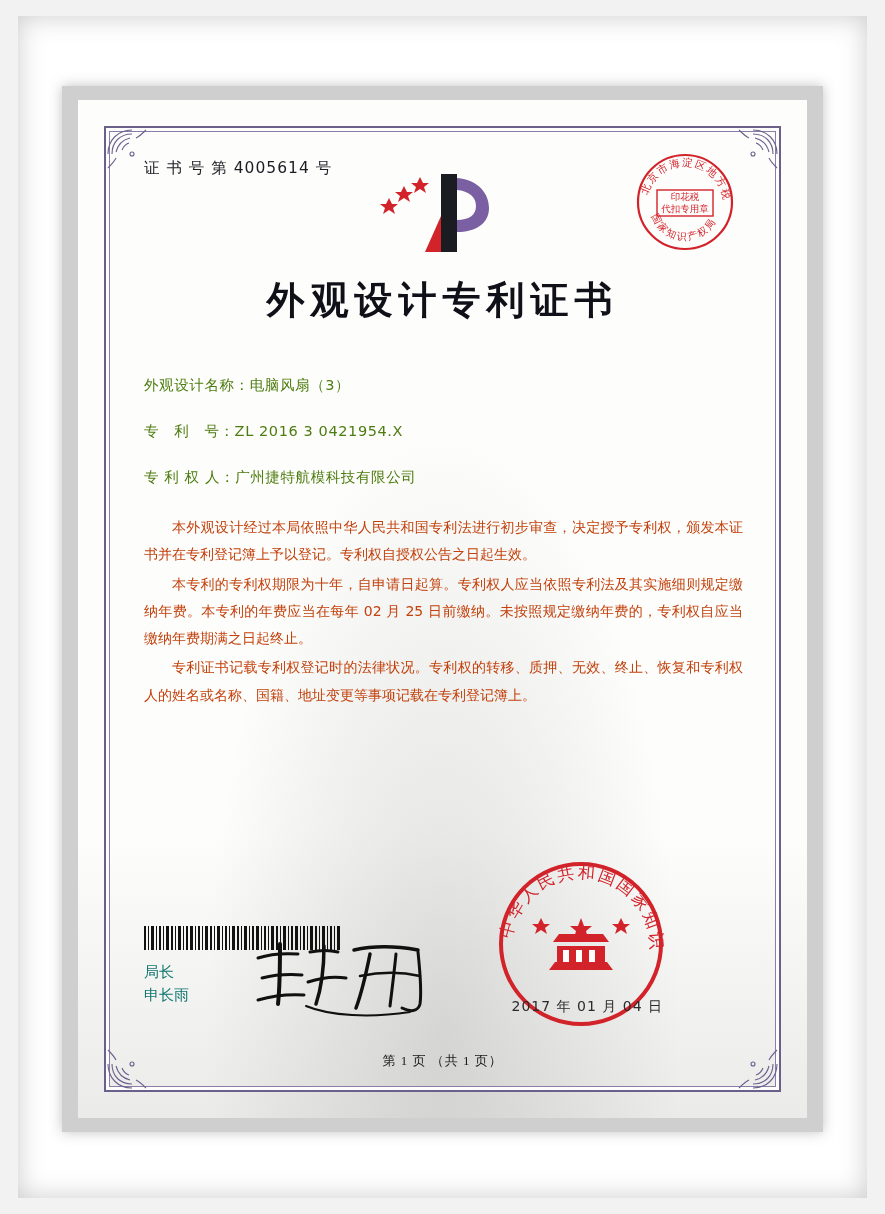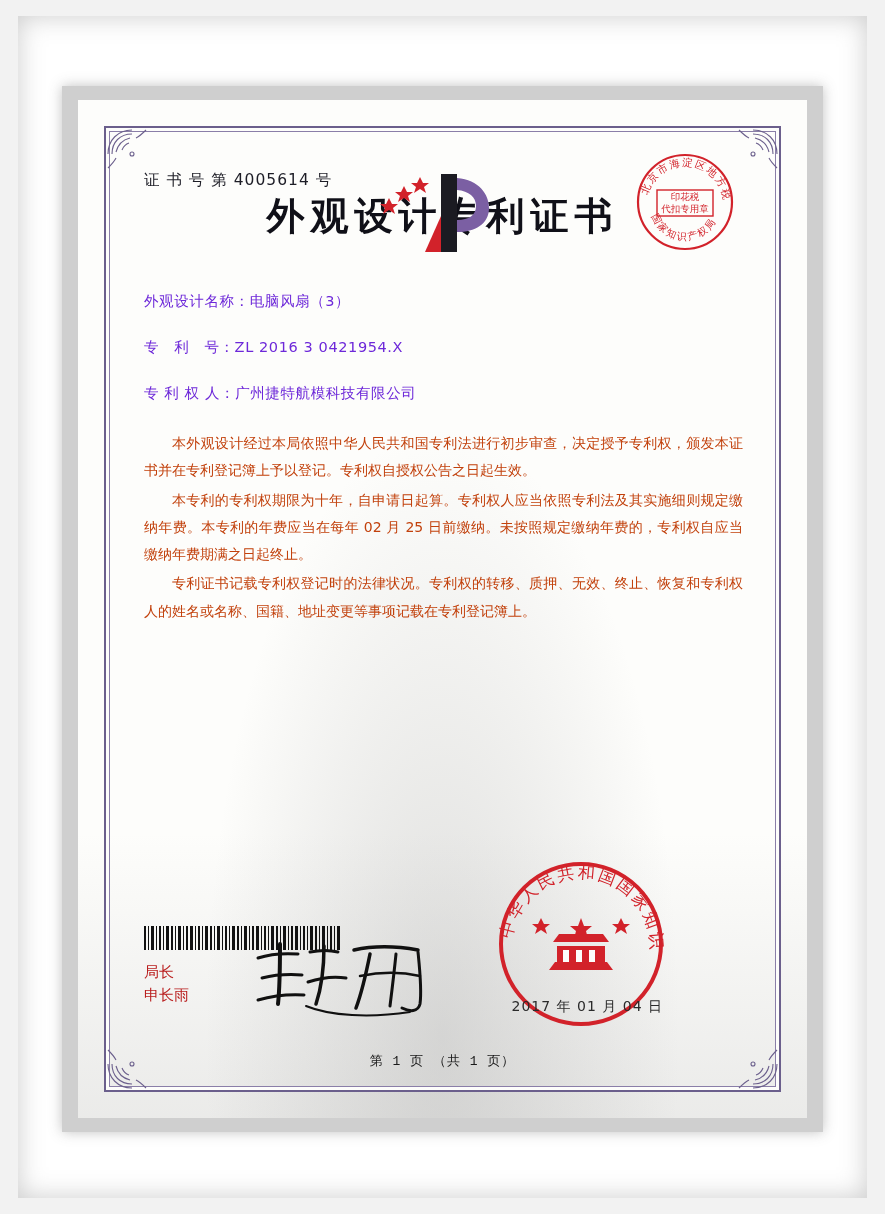--- a/index.html
+++ b/index.html
@@ -73,21 +73,21 @@
   .content {
     position: absolute;
     left: 52px; right: 52px; top: 46px; bottom: 40px;
   }
 
   .cert-no {
     font-size: 15.5px;
     color: #1d1d26;
     letter-spacing: 1px;
     margin-left: 14px;
-    margin-top: 24px;
+    margin-top: 12px;
     font-family: "DejaVu Sans", sans-serif;
   }
 
   
   .logo {
     position: absolute;
     left: 50%;
     transform: translateX(-50%);
     top: 22px;
     width: 128px;
@@ -102,30 +102,31 @@
     width: 104px;
     height: 104px;
   }
 
   .doc-title {
     text-align: center;
     font-size: 38px;
     font-weight: bold;
     letter-spacing: 6px;
     color: #101018;
+    margin-top: 96px;
     font-family: "DejaVu Sans", sans-serif;
   }
 
   .fields {
     margin-top: 50px;
     padding-left: 14px;
   }
   .field {
     font-size: 14.5px;
-    color: #6d28d9;
+    color: #4d7c0f;
     margin-bottom: 27px;
     letter-spacing: 0.6px;
     font-family: "DejaVu Sans", sans-serif;
   }
   .field .lbl { display: inline; }
   .field .val { display: inline; }
 
   .body-text {
     margin-top: 22px;
     padding: 0 12px 0 14px;
@@ -149,21 +150,21 @@
     height: 24px;
   }
 
   
   .sign-block {
     position: absolute;
     left: 14px;
     bottom: 72px;
     font-size: 15px;
     line-height: 1.5;
-    color: #b91c1c;
+    color: #0f766e;
     font-family: "DejaVu Sans", sans-serif;
   }
   .signature {
     position: absolute;
     left: 120px;
     bottom: 58px;
     width: 200px;
     height: 86px;
     color: #101010;
   }
@@ -187,21 +188,21 @@
   }
 
   .page-foot {
     position: absolute;
     bottom: 8px;
     left: 0; right: 0;
     text-align: center;
     font-size: 13px;
     color: #1a1a1a;
     letter-spacing: 1px;
-    font-family: Liberation Mono, monospace;
+    font-family: Liberation Serif, serif;
   }
 </style>
 </head>
 <body>
 
 <div id="scan-page">
   <div class="scan-shadow-outer"></div>
   <div class="scan-gray-band"></div>
 
   <div class="certificate">

